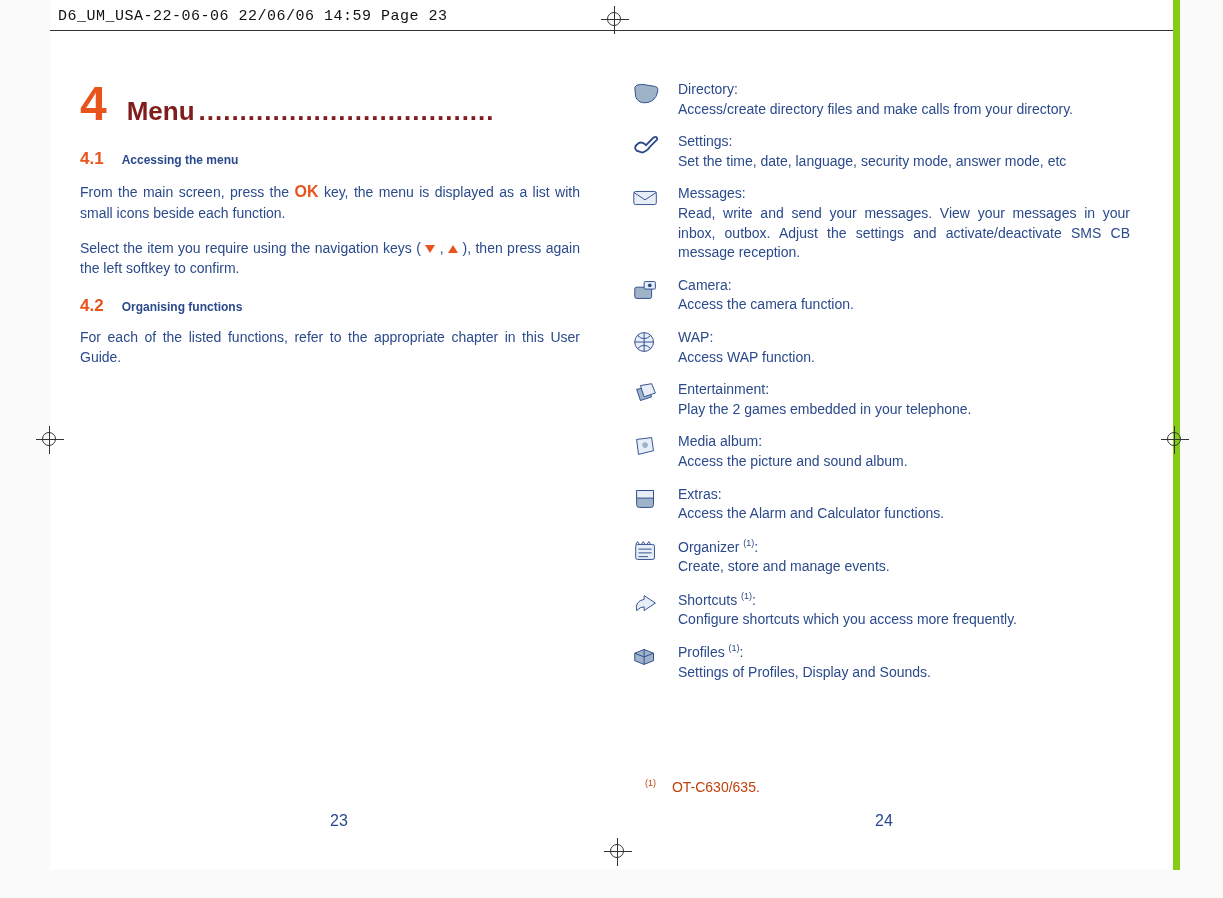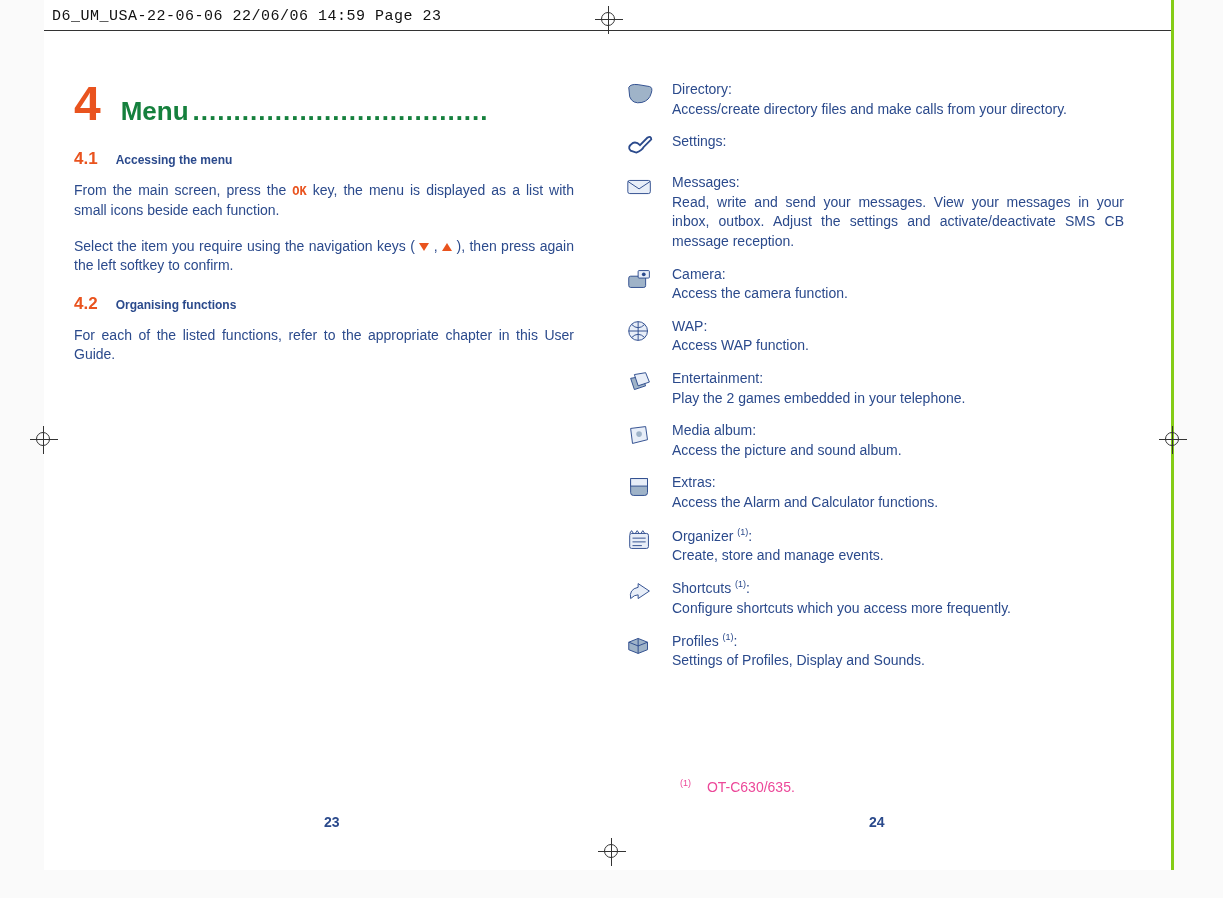--- a/index.html
+++ b/index.html
@@ -6,26 +6,26 @@
   body {
     width: 1223px;
     height: 898px;
     background: #fafafa;
     font-family: Verdana, Geneva, sans-serif;
     position: relative;
     overflow: hidden;
   }
   .page {
     position: absolute;
-    left: 44px;
+    left: 50px;
     top: 0;
     width: 1130px;
     height: 870px;
     background: white;
-    border-right: 3px solid #84cc16;
+    border-right: 7px solid #84cc16;
   }
   .header-line {
     position: absolute;
     top: 30px;
     left: 0;
     width: 100%;
     border-top: 1px solid #333;
   }
   .header-text {
     position: absolute;
@@ -86,30 +86,30 @@
   }
   .chap-row { display:flex; align-items:baseline; gap:20px; margin-bottom:18px;}
   .chap-num {
     color: #e9531e;
     font-size: 48px;
     font-weight: bold;
     font-family: Verdana, sans-serif;
     line-height: 1;
   }
   .chap-title {
-    color: #15803d;
+    color: #7f1d1d;
     font-size: 26px;
     font-weight: bold;
   }
   .dots { letter-spacing: 1px; }
   .sec-row { display:flex; gap:18px; margin-top:8px; margin-bottom:10px; align-items:baseline;}
   .sec-num { color: #e9531e; font-size: 17px; font-weight: bold; }
   .sec-title { color: #2b4a8c; font-size: 12px; font-weight: bold; }
   .para { color:#2b4a8c; margin-bottom:16px; text-align: justify; }
-  .ok { color:#e9531e; font-weight:bold; font-size:12px;font-family:Liberation Mono, monospace; }
+  .ok { color:#e9531e; font-weight:bold; font-size:16px; }
   .tri-down {
     display:inline-block; width:0;height:0;
     border-left:5px solid transparent;
     border-right:5px solid transparent;
     border-top:8px solid #e9531e;
     vertical-align:middle;
   }
   .tri-up {
     display:inline-block; width:0;height:0;
     border-left:5px solid transparent;
@@ -120,23 +120,23 @@
   .func-list { display:flex; flex-direction:column; gap:13px; }
   .func-item { display:flex; gap:16px; align-items:flex-start; }
   .func-icon {
     width:32px; height:28px; flex-shrink:0;
     display:flex; align-items:center; justify-content:center;
     font-size:20px;
   }
   .func-body { flex:1; color:#2b4a8c; text-align: justify;}
   .func-title { font-weight:normal; }
   .sup { font-size:9px; vertical-align: super; }
-  .footnote { position:absolute; bottom:75px; color:#ec4899; font-size:14px;margin-left:41px;}
+  .footnote { position:absolute; bottom:75px; color:#c2410c; font-size:14px;}
   .footnote .sup { margin-right:12px;}
-  .pgnum { color:#2b4a8c; font-size:14px; position:absolute; bottom:40px;font-weight:bold; }
+  .pgnum { color:#2b4a8c; font-size:16px; position:absolute; bottom:40px; }
   .pgnum.left { left:280px; }
   .pgnum.right { left:825px; }
   svg.ico { width:30px; height:26px; }
 </style>
 </head>
 <body>
 
 <div class="page">
   <div class="header-text">D6_UM_USA-22-06-06  22/06/06  14:59  Page 23</div>
   <div class="header-line"></div>
@@ -197,21 +197,21 @@
               </svg>
             </div>
             <div class="func-body"><span class="func-title">Directory</span><span class="func-title">:</span><br><span>Access/create directory files and make calls from your directory.</span></div>
           </div>
           <div class="func-item">
             <div class="func-icon">
               <svg class="ico" viewBox="0 0 32 26">
                 <path fill="none" stroke="#2b4a8c" stroke-width="2" d="M6 18 Q2 14 8 10 Q12 8 16 12 L24 4 Q28 2 28 6 L20 14 Q18 18 12 20 Z"></path>
               </svg>
             </div>
-            <div class="func-body"><span class="func-title">Settings</span><span class="func-title">:</span><br></div>
+            <div class="func-body"><span class="func-title">Settings</span><span class="func-title">:</span><br><span>Set the time, date, language, security mode, answer mode, etc</span></div>
           </div>
           <div class="func-item">
             <div class="func-icon">
               <svg class="ico" viewBox="0 0 32 26">
                 <rect x="3" y="6" width="24" height="14" rx="2" fill="#e8eef8" stroke="#2b4a8c"></rect>
                 <path d="M3 7 L15 15 L27 7" fill="none" stroke="#2b4a8c"></path>
               </svg>
             </div>
             <div class="func-body"><span class="func-title">Messages</span><span class="func-title">:</span><br><span>Read, write and send your messages. View your messages in your inbox, outbox. Adjust the settings and activate/deactivate SMS CB message reception.</span></div>
           </div>

